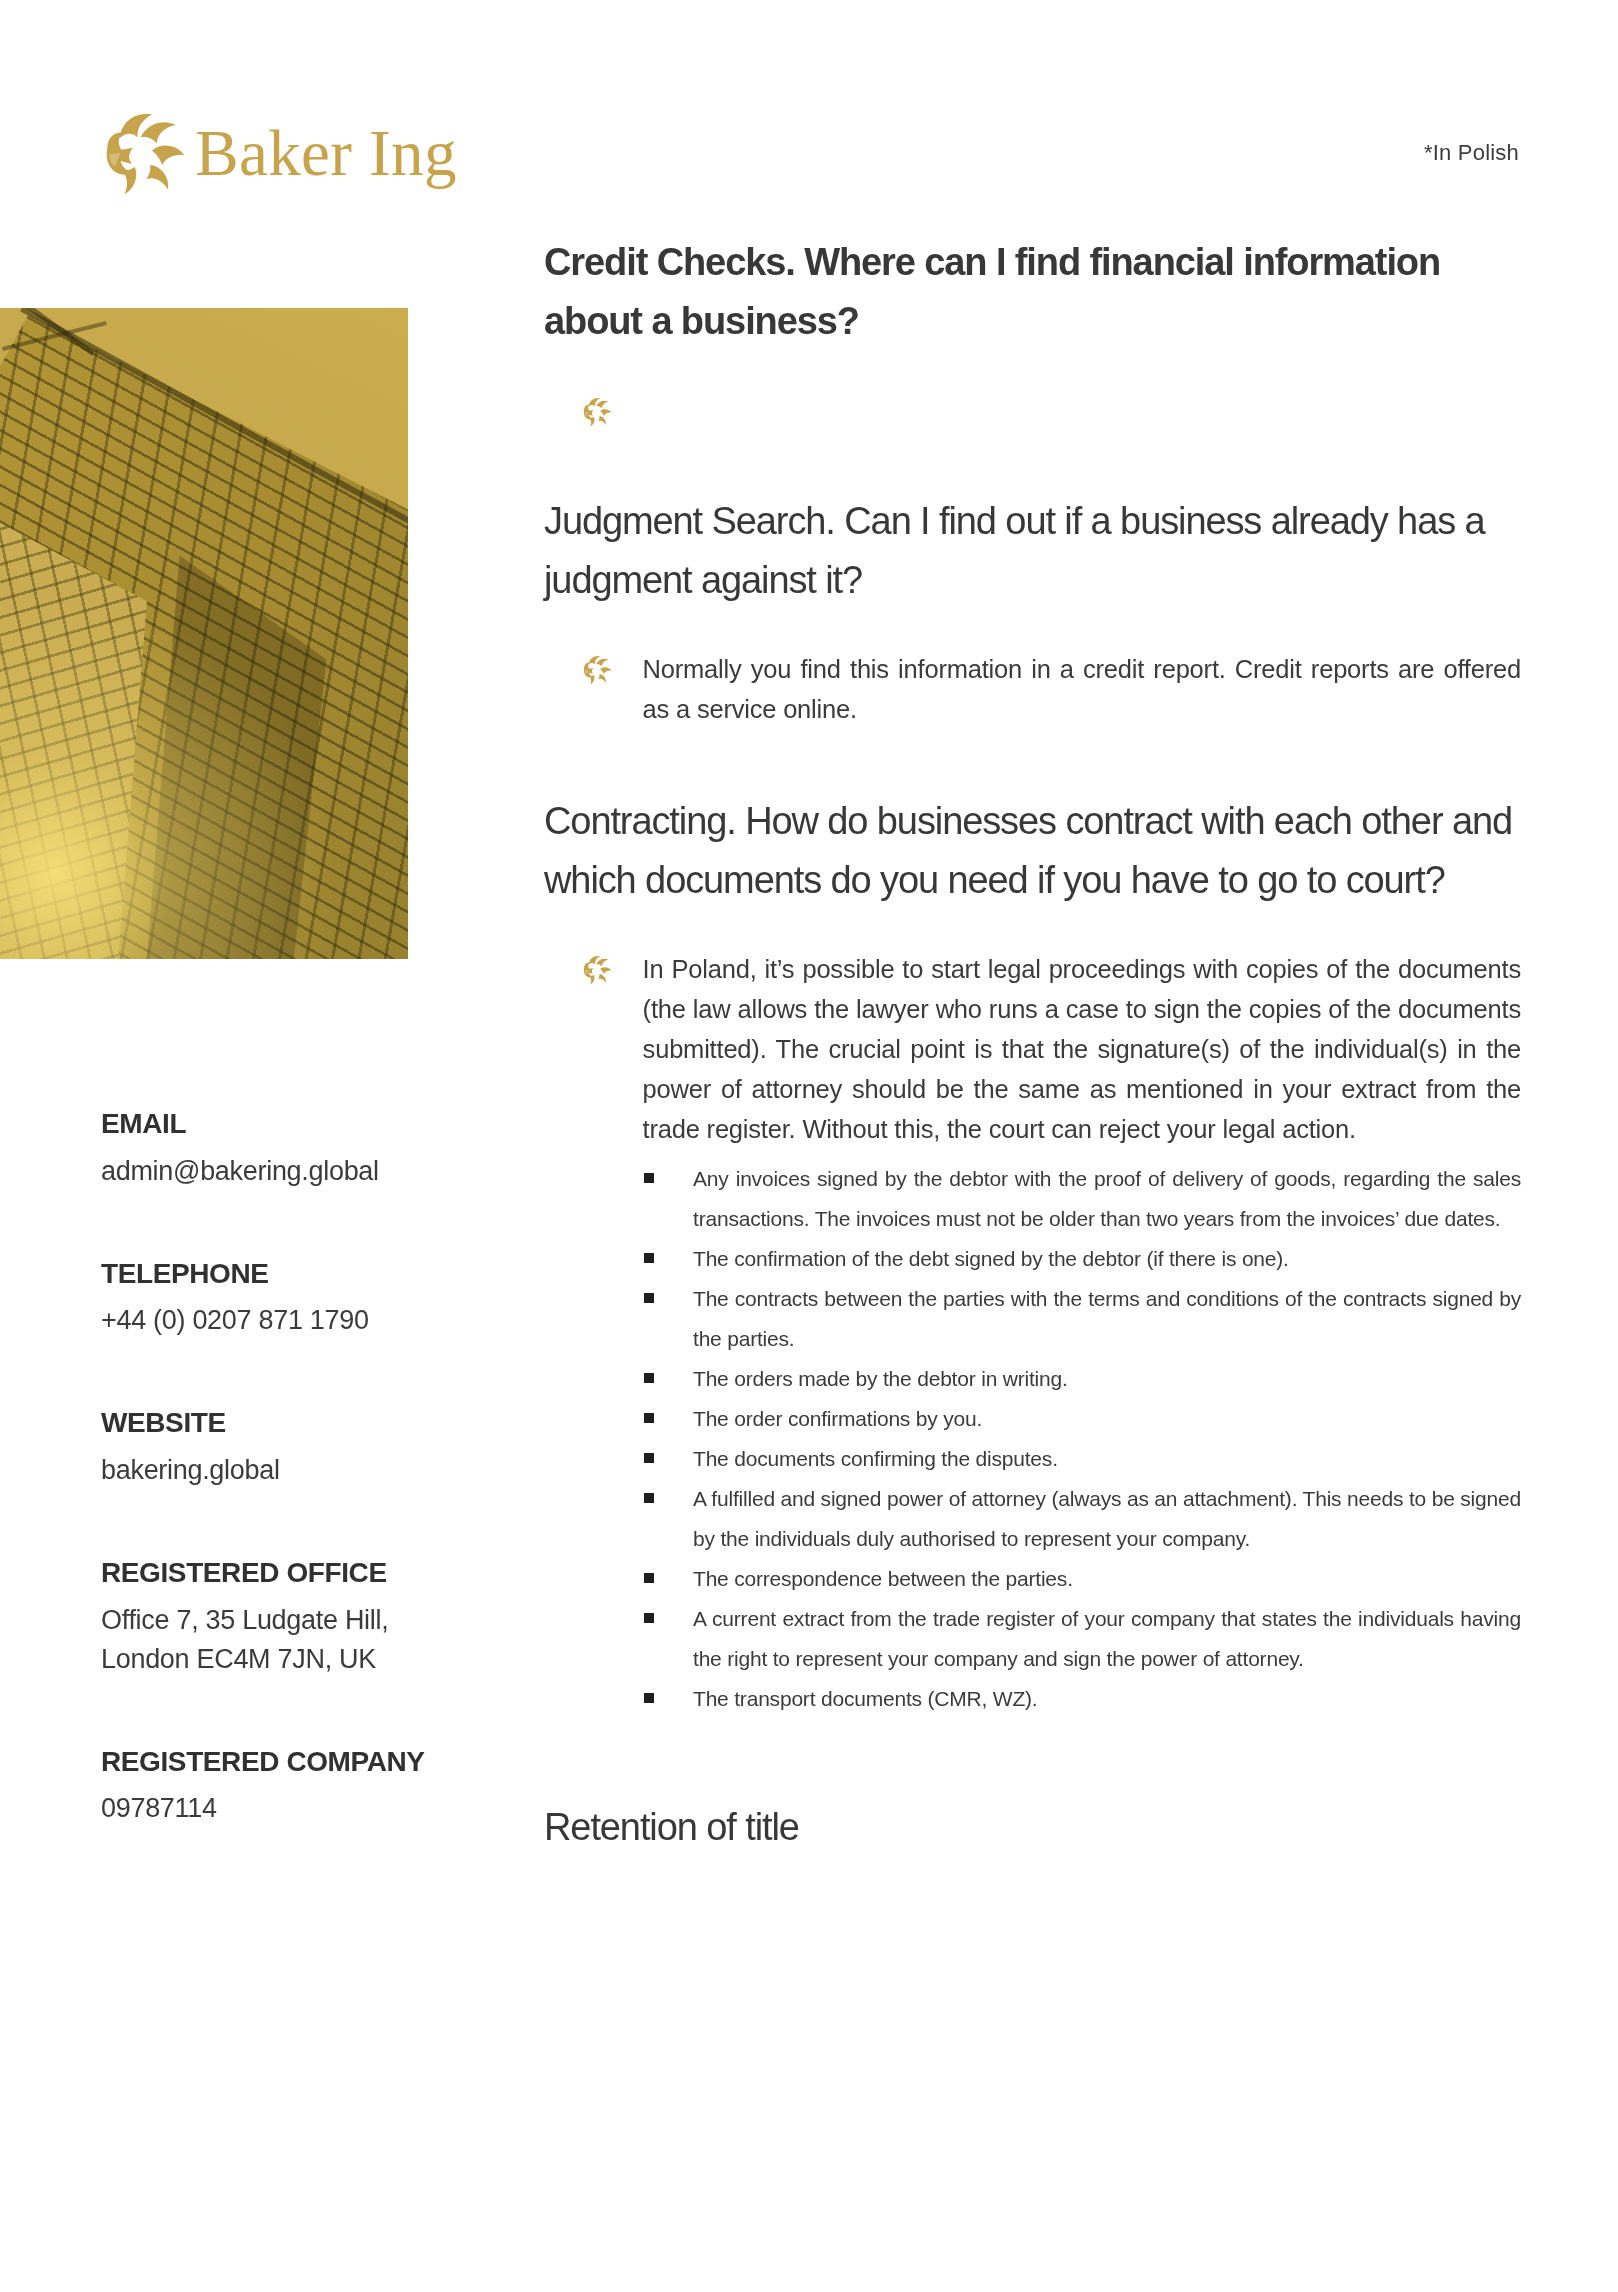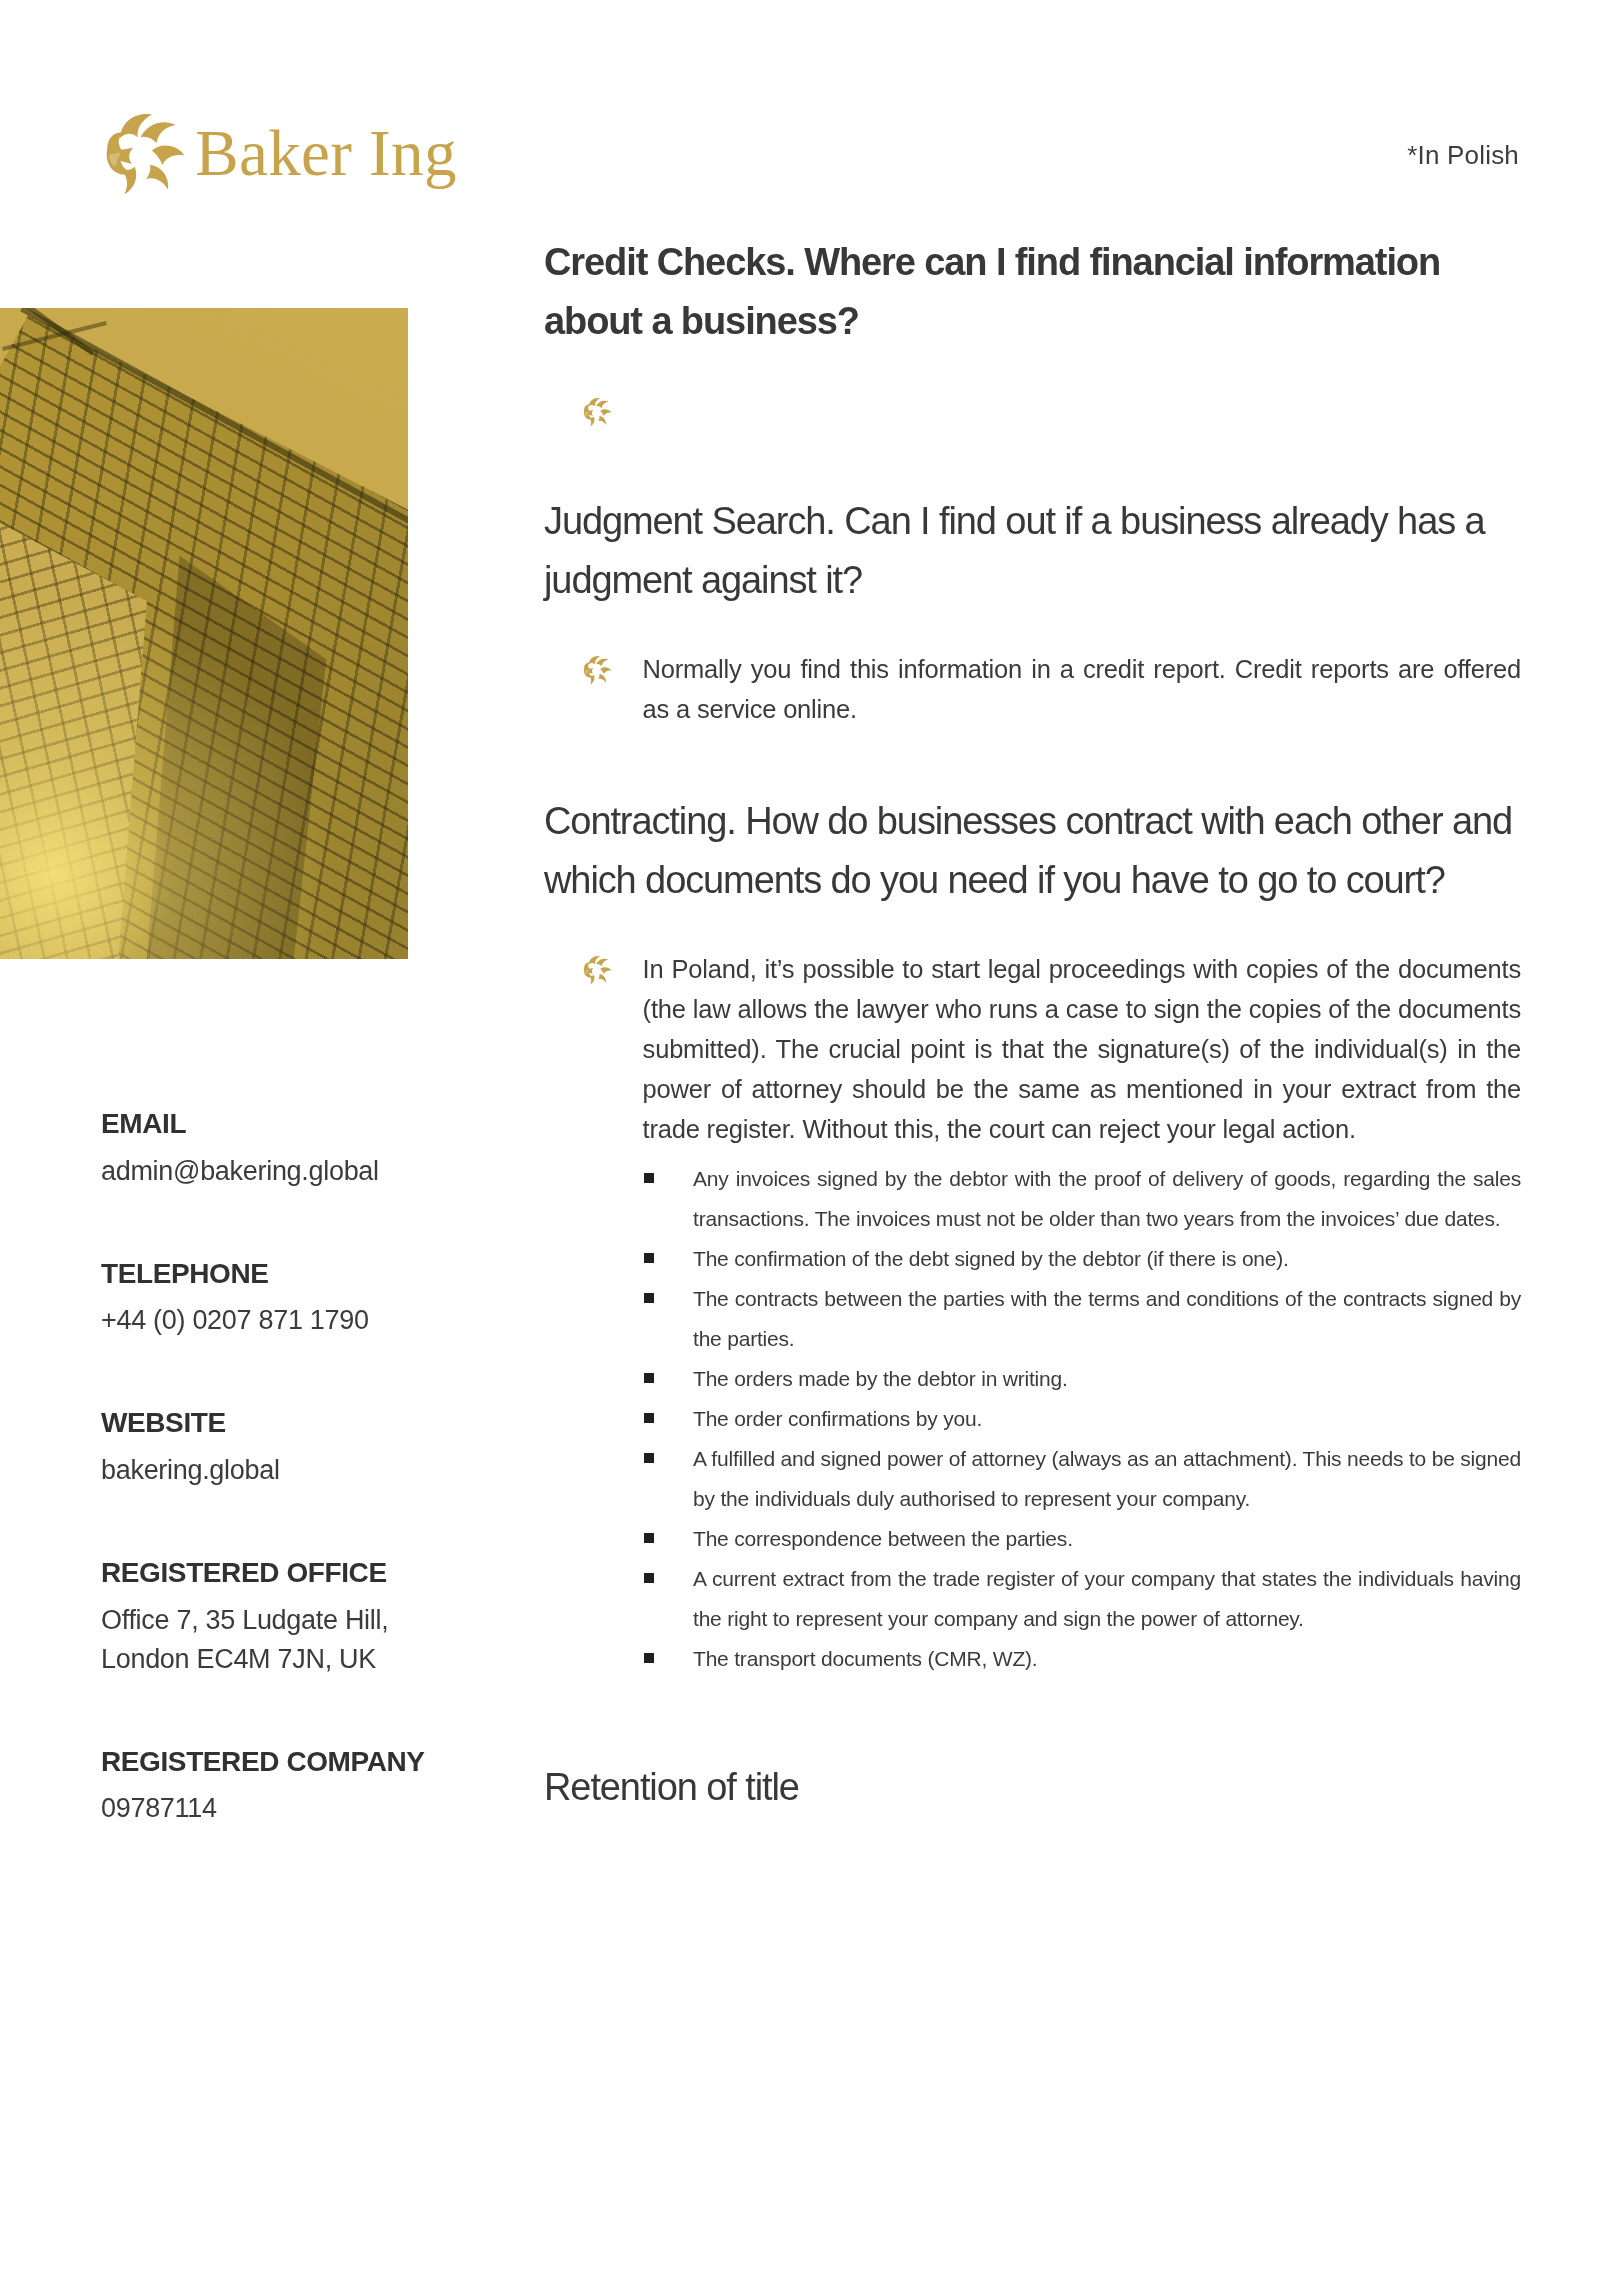--- a/index.html
+++ b/index.html
@@ -13,21 +13,21 @@
 
   
   .brand { position:absolute; left:93px; top:106px; display:flex; align-items:center; }
   .brand-mark { width:95px; height:95px; margin-right:7.2px; }
   .brand-name {
     font-family:"Liberation Serif","DejaVu Serif",serif;
     font-size:65px; color:#c7a44c; letter-spacing:0.4px;
   }
   .lang-note {
     position:absolute; top:140px; right:99px;
-    font-size:26px; color:#3d3d3d; letter-spacing:0.2px;
+    font-size:22px; color:#3d3d3d; letter-spacing:0.2px;
   }
 
   
   .hero {
     position:absolute; left:0; top:308px; width:408px; height:651px;
     overflow:hidden;
     background:linear-gradient(205deg,#cbad50 0%,#c5a84b 40%,#bb9d40 100%);
   }
   .hero .facade-main {
     position:absolute; inset:0;
@@ -193,20 +193,21 @@
       </svg>
     <p>In Poland, it’s possible to start legal proceedings with copies of the documents (the law allows the lawyer who runs a case to sign the copies of the documents submitted). The crucial point is that the signature(s) of the individual(s) in the power of attorney should be the same as mentioned in your extract from the trade register. Without this, the court can reject your legal action.</p>
   </div>
 
   <ul class="docs">
     <li>Any invoices signed by the debtor with the proof of delivery of goods, regarding the sales transactions. The invoices must not be older than two years from the invoices’ due dates.</li>
     <li>The confirmation of the debt signed by the debtor (if there is one).</li>
     <li>The contracts between the parties with the terms and conditions of the contracts signed by the parties.</li>
     <li>The orders made by the debtor in writing.</li>
     <li>The order confirmations by you.</li>
+    <li>The documents confirming the disputes.</li>
     <li>A fulfilled and signed power of attorney (always as an attachment). This needs to be signed by the individuals duly authorised to represent your company.</li>
     <li>The correspondence between the parties.</li>
     <li>A current extract from the trade register of your company that states the individuals having the right to represent your company and sign the power of attorney.</li>
     <li>The transport documents (CMR, WZ).</li>
   </ul>
 
   <h1 class="sec last">Retention of title</h1>
 
 </main>
 

